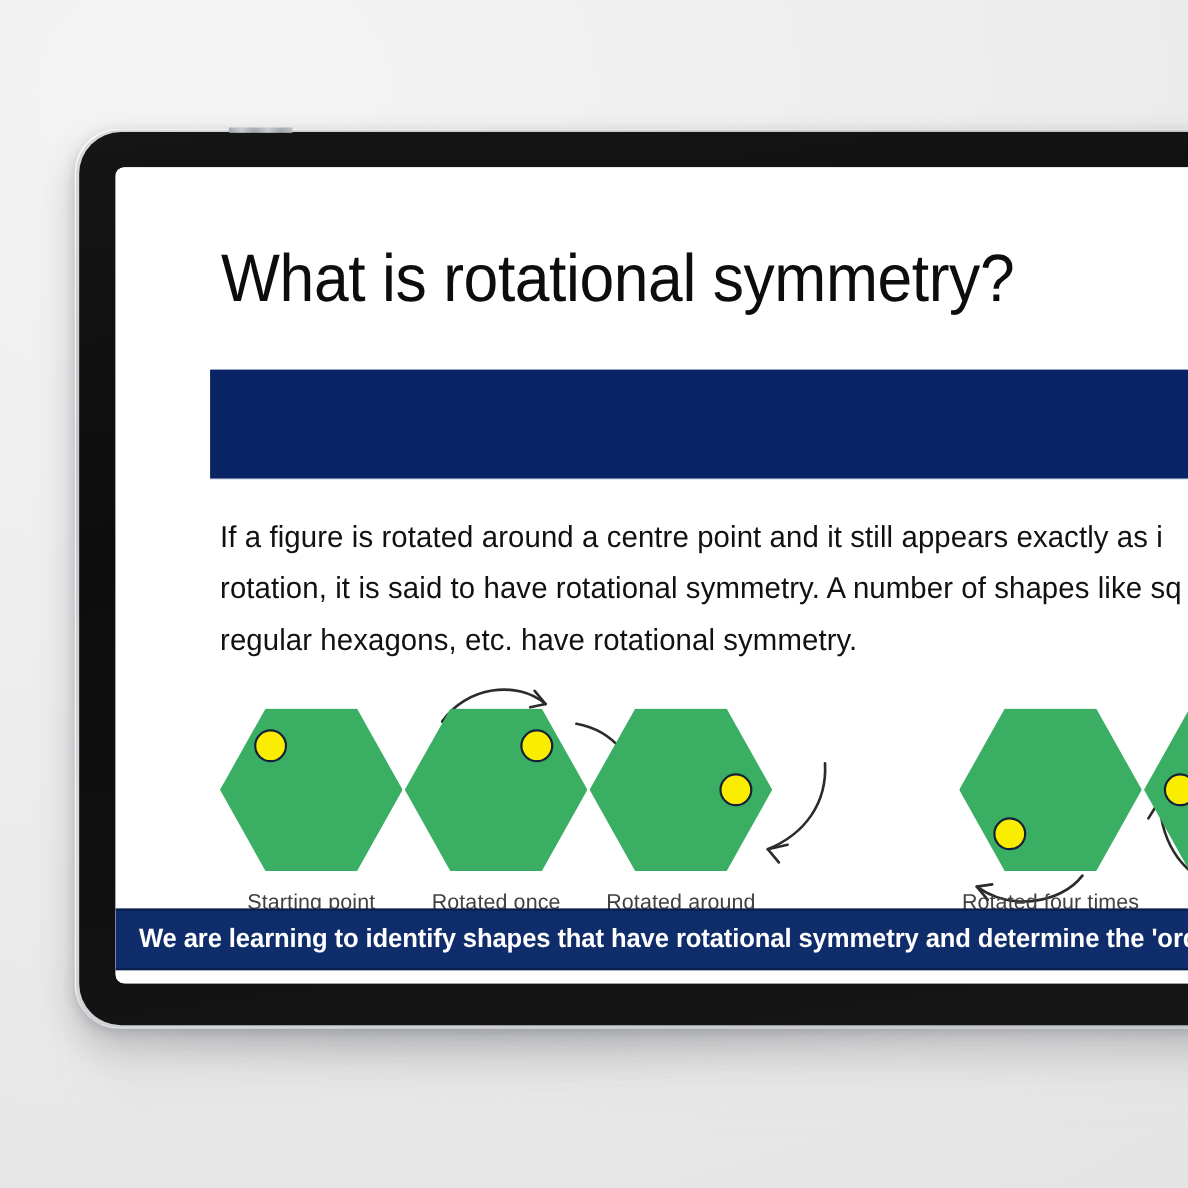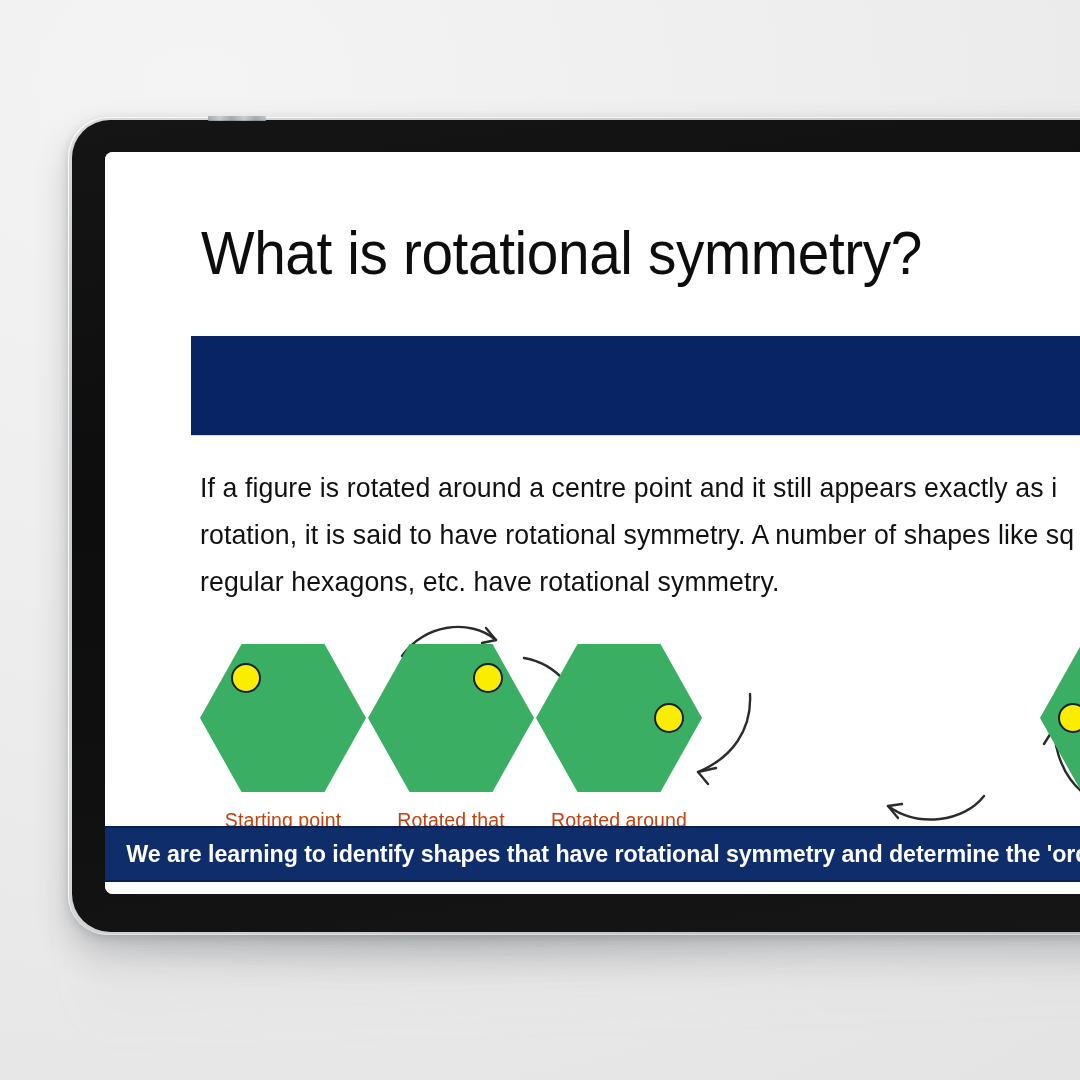--- a/index.html
+++ b/index.html
@@ -203,21 +203,21 @@
     box-sizing: border-box;
   }
   .caption {
     position: absolute;
     left: -18px;
     top: 186px;
     width: 202px;
     text-align: center;
     font-size: 19.5px;
     line-height: 25px;
-    color: #c2410c;
+    color: #404040;
     letter-spacing: 0.1px;
   }
   .arrow {
     position: absolute;
     pointer-events: none;
     overflow: visible;
   }
 
   
   #footer-banner {
@@ -289,21 +289,21 @@
           <svg class="arrow" style="left:196px; top:-8px" width="120" height="60" viewBox="0 0 120 60">
             <path d="M6 42 C 28 10, 74 4, 100 26" fill="none" stroke="#2b2b2b" stroke-width="2.4" stroke-linecap="round"></path>
             <path d="M100 26 L 90 14 M100 26 L 86 29" fill="none" stroke="#2b2b2b" stroke-width="2.4" stroke-linecap="round"></path>
           </svg>
 
           <div class="hex-cell" style="left:168px">
             <div class="hex-wrap">
               <div class="hex"></div>
               <div class="dot" style="left:105px; top:19px"></div>
             </div>
-            <div class="caption">Rotated that</div>
+            <div class="caption">Rotated once</div>
           </div>
 
           <svg class="arrow" style="left:318px; top:26px" width="96" height="110" viewBox="0 0 96 110">
             <path d="M6 10 C 40 16, 62 44, 64 78" fill="none" stroke="#2b2b2b" stroke-width="2.4" stroke-linecap="round"></path>
             <path d="M64 78 L 54 62 M64 78 L 74 64" fill="none" stroke="#2b2b2b" stroke-width="2.4" stroke-linecap="round"></path>
           </svg>
 
           <div class="hex-cell" style="left:336px">
             <div class="hex-wrap">
               <div class="hex"></div>
@@ -316,20 +316,27 @@
             <path d="M64 6 C 66 42, 46 70, 12 84" fill="none" stroke="#2b2b2b" stroke-width="2.4" stroke-linecap="round"></path>
             <path d="M12 84 L 30 80 M12 84 L 22 96" fill="none" stroke="#2b2b2b" stroke-width="2.4" stroke-linecap="round"></path>
           </svg>
 
 
           <svg class="arrow" style="left:672px; top:162px" width="124" height="54" viewBox="0 0 124 54">
             <path d="M112 12 C 92 38, 46 44, 16 22" fill="none" stroke="#2b2b2b" stroke-width="2.4" stroke-linecap="round"></path>
             <path d="M16 22 L 30 20 M16 22 L 26 34" fill="none" stroke="#2b2b2b" stroke-width="2.4" stroke-linecap="round"></path>
           </svg>
 
+          <div class="hex-cell" style="left:672px">
+            <div class="hex-wrap">
+              <div class="hex"></div>
+              <div class="dot" style="left:31px; top:99px"></div>
+            </div>
+            <div class="caption">Rotated four times</div>
+          </div>
 
           <svg class="arrow" style="left:826px; top:84px" width="96" height="112" viewBox="0 0 96 112">
             <path d="M84 100 C 52 92, 30 64, 28 22" fill="none" stroke="#2b2b2b" stroke-width="2.4" stroke-linecap="round"></path>
             <path d="M28 22 L 18 38 M28 22 L 40 36" fill="none" stroke="#2b2b2b" stroke-width="2.4" stroke-linecap="round"></path>
           </svg>
 
           <div class="hex-cell" style="left:840px">
             <div class="hex-wrap">
               <div class="hex"></div>
               <div class="dot" style="left:18px; top:59px"></div>

